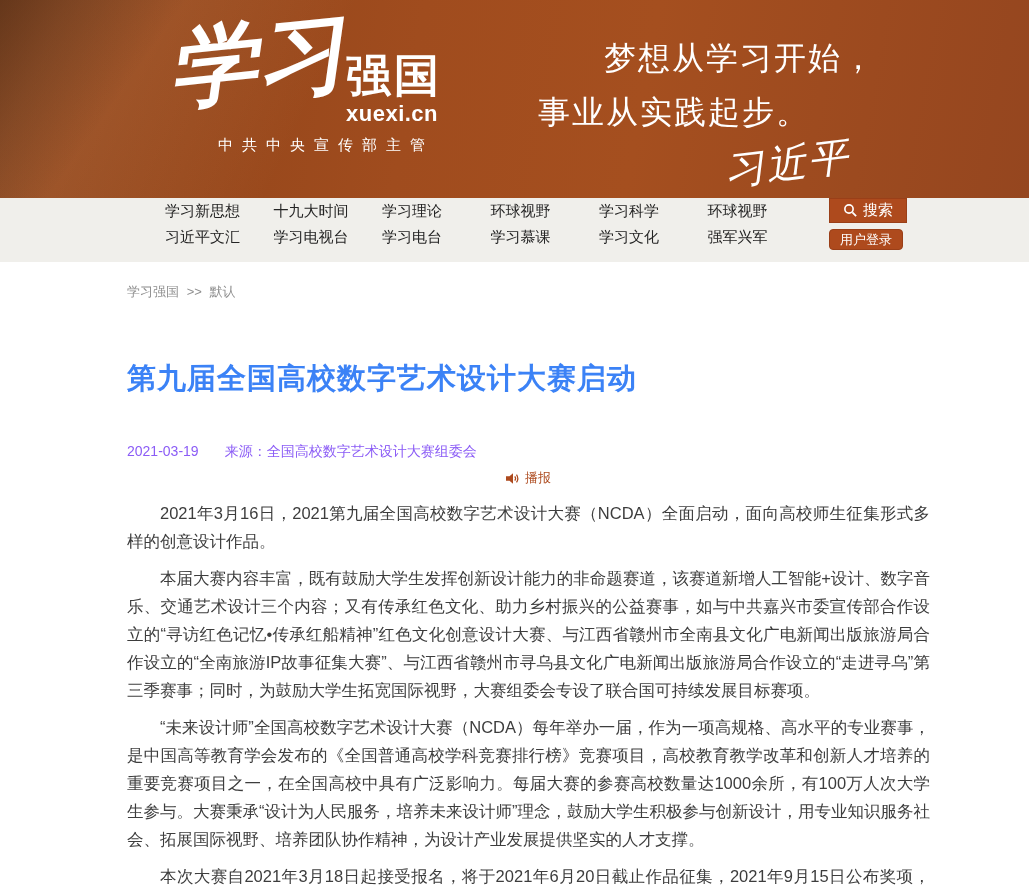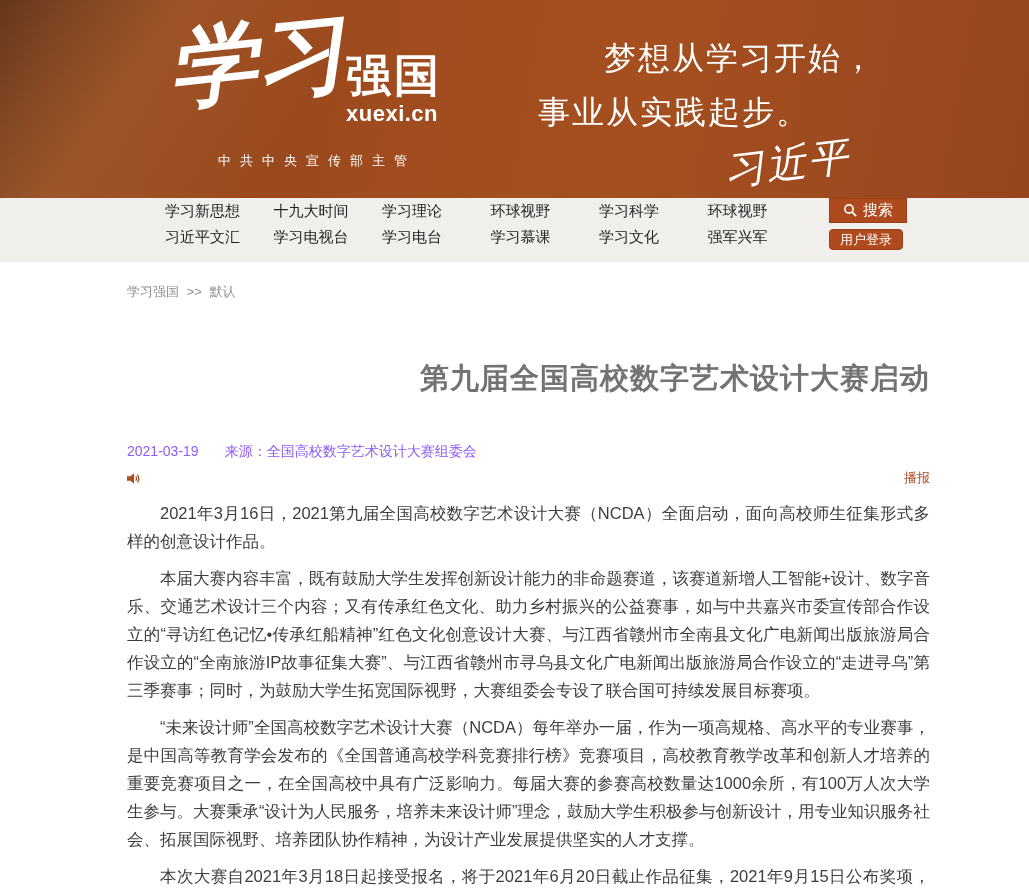--- a/index.html
+++ b/index.html
@@ -17,21 +17,21 @@
   }
   .logo { position:absolute; left:168px; top:4px; cursor:pointer; }
   .logo-row { display:flex; align-items:flex-start; }
   .logo-calligraphy {
     font-family:"DejaVu Serif",serif; font-style:italic; font-weight:700;
     font-size:88px; line-height:112px; display:inline-block; transform:rotate(-6deg);
   }
   .logo-right { display:flex; flex-direction:column; margin-left:2px; margin-top:48px; }
   .logo-block { font-weight:900; font-size:45px; line-height:48px; letter-spacing:3px; }
   .logo-domain { font-weight:700; font-size:22px; line-height:27px; letter-spacing:.5px; }
-  .logo-subtitle { font-size:13px; letter-spacing:9px; margin-top:25px; padding-left:50px; white-space:nowrap; }
+  .logo-subtitle { font-size:15px; letter-spacing:9px; margin-top:9px; padding-left:50px; white-space:nowrap; }
 
   .slogan { position:absolute; left:538px; top:32px; font-family:"DejaVu Serif",serif; font-size:32px; letter-spacing:2px; }
   .slogan-l1 { padding-left:66px; line-height:52px; white-space:nowrap; }
   .slogan-l2 { line-height:56px; white-space:nowrap; }
   .signature {
     font-family:"DejaVu Serif",serif; font-style:italic; font-size:40px;
     transform:rotate(-7deg); width:fit-content; margin:-4px 26px 0 auto; white-space:nowrap;
   }
 
   
@@ -43,23 +43,23 @@
   .nav-buttons { display:flex; flex-direction:column; gap:6px; align-items:flex-start; }
   .btn { background:#ae4a1d; color:#fff; border:1px solid #9a3f18; cursor:pointer;
          font-family:inherit; display:flex; align-items:center; }
   .btn-search { gap:5px; border-radius:0; font-size:15px; padding:0 13px; height:25px; }
   .btn-login  { border-radius:4px; font-size:13px; padding:0 10px; height:21px; }
 
   
   .content { width:803px; margin-left:127px; }
   .breadcrumb { margin-top:21px; font-size:13px; color:#8f8f8f; cursor:pointer; }
   .crumb-sep { margin:0 4px; }
-  .title { margin-top:58px; text-align:right; font-size:29px; font-weight:700; color:#737373; letter-spacing:1px; }
+  .title { margin-top:58px; text-align:left; font-size:29px; font-weight:700; color:#3b82f6; letter-spacing:1px; }
   .meta { margin-top:44px; font-size:14px; color:#8b5cf6; display:flex; gap:26px; }
-  .broadcast { display:flex; justify-content:space-between; align-items:center; gap:5px; margin-top:8px;
+  .broadcast { display:flex; justify-content:center; align-items:center; gap:5px; margin-top:8px;
                color:#ad4a1e; font-size:13px; cursor:pointer; }
   .body-text { margin-top:12px; }
   .body-text p { font-size:16.5px; line-height:28px; color:#3d3d3d; text-align:justify;
                  text-indent:2em; margin-bottom:9px; }
 </style>
 </head>
 <body>
 
 <div class="page">
 

